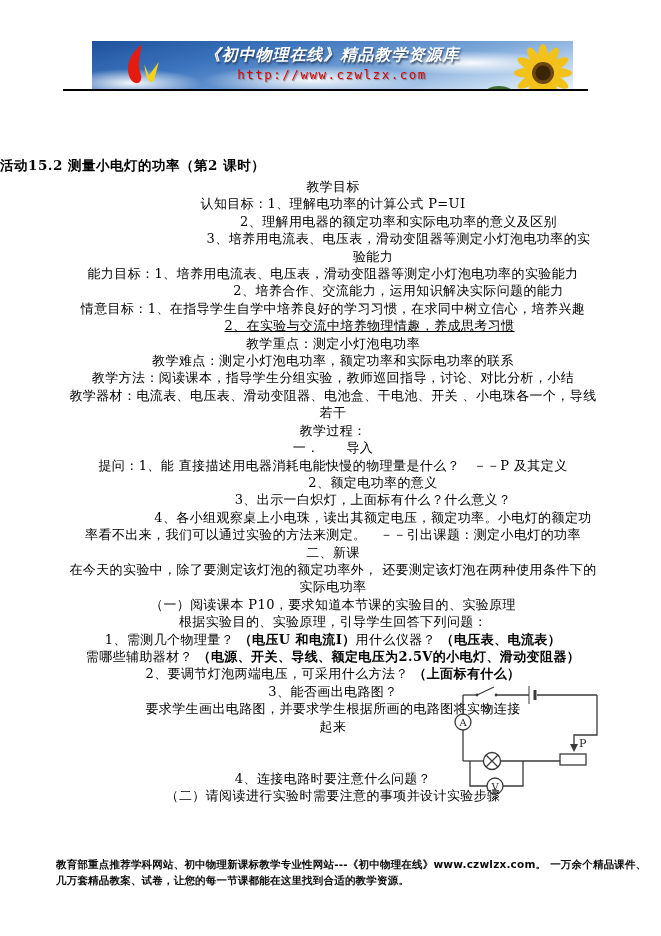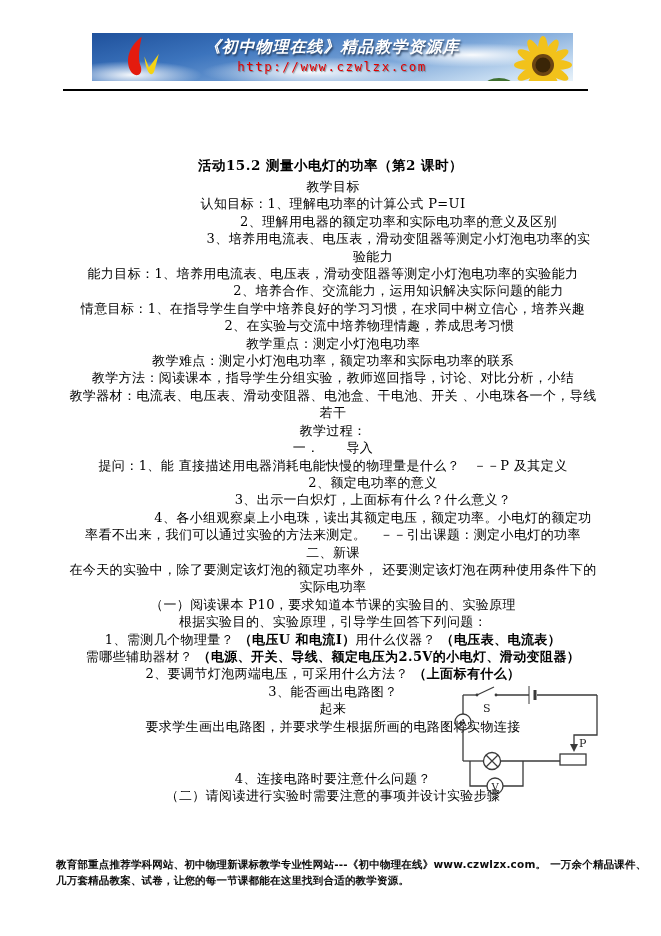--- a/index.html
+++ b/index.html
@@ -4,21 +4,21 @@
 <style>
   html,body{margin:0;padding:0;}
   body{
     width:661px;height:936px;position:relative;background:#ffffff;
     font-family:"DejaVu Serif", serif;color:#000;
   }
   .page{position:absolute;left:0;top:0;width:661px;height:936px;overflow:hidden;background:#fff;}
 
   
   .banner{
-    position:absolute;left:92px;top:33px;width:481px;height:48px;overflow:hidden;
+    position:absolute;left:92px;top:41px;width:481px;height:48px;overflow:hidden;
     background:linear-gradient(168deg,#1f519c 0%,#3c74bd 30%,#7fa9da 62%,#c9def2 88%,#e8f2fa 100%);
   }
   .cloud{position:absolute;background:radial-gradient(closest-side,rgba(255,255,255,.95),rgba(255,255,255,0));}
   .c1{left:110px;top:24px;width:220px;height:30px;}
   .c2{left:290px;top:10px;width:180px;height:24px;}
   .c3{left:-30px;top:28px;width:140px;height:28px;}
   .logo{position:absolute;left:20px;top:1px;width:54px;height:47px;}
   .banner-text{position:absolute;left:70px;top:4px;width:340px;text-align:center;}
   .site-title{
     color:#fff;font-weight:bold;font-style:italic;font-size:16px;letter-spacing:1px;
@@ -27,26 +27,26 @@
   .site-url{
     color:#e00000;font-weight:normal;font-family:"DejaVu Sans Mono",monospace;
     font-size:12.5px;letter-spacing:1.5px;margin-top:1px;
     text-shadow:1px 1px 1px rgba(70,70,70,.55);white-space:nowrap;
   }
   .sunflower{position:absolute;right:-8px;bottom:-12px;width:96px;height:66px;}
   .rule{position:absolute;left:63px;top:89px;width:525px;height:2px;background:#000;}
 
   
   .title{
-    position:absolute;left:0;top:157px;width:661px;text-align:center;
+    position:absolute;left:0;top:157px;width:661px;text-align:left;
     font-weight:bold;font-size:13.5px;letter-spacing:.5px;white-space:pre;
   }
   .doc{position:absolute;left:57px;top:178px;width:552px;font-size:13px;line-height:17.4px;letter-spacing:.4px;}
   .line{min-height:17.4px;white-space:pre;text-align:center;}
-  .ind-a{padding-left:73px;}
+  .ind-a{padding-left:73px;text-decoration:underline;}
   .ind-b{padding-left:80px;}
   .ind-c{padding-left:131px;}
   .b{font-weight:bold;}
 
   
   .circuit{position:absolute;left:447px;top:683px;width:160px;height:122px;}
   .circuit text{font-size:11px;fill:#222;font-family:"DejaVu Serif",serif;}
   .circuit text.meter{font-size:10px;}
 
   
@@ -129,22 +129,22 @@
     <div class="line">率看不出来，我们可以通过实验的方法来测定。　－－引出课题：测定小电灯的功率</div>
     <div class="line">二、新课</div>
     <div class="line">在今天的实验中，除了要测定该灯泡的额定功率外， 还要测定该灯泡在两种使用条件下的</div>
     <div class="line">实际电功率</div>
     <div class="line">（一）阅读课本 P10，要求知道本节课的实验目的、实验原理</div>
     <div class="line">根据实验目的、实验原理，引导学生回答下列问题：</div>
     <div class="line"><span>1、需测几个物理量？ </span><span class="b">（电压U 和电流I）</span><span>用什么仪器？ </span><span class="b">（电压表、电流表）</span></div>
     <div class="line"><span>需哪些辅助器材？ </span><span class="b">（电源、开关、导线、额定电压为2.5V的小电灯、滑动变阻器）</span></div>
     <div class="line"><span>2、要调节灯泡两端电压，可采用什么方法？ </span><span class="b">（上面标有什么）</span></div>
     <div class="line">3、能否画出电路图？</div>
+    <div class="line">要求学生画出电路图，并要求学生根据所画的电路图将实物连接</div>
     <div class="line">起来</div>
-    <div class="line">要求学生画出电路图，并要求学生根据所画的电路图将实物连接</div>
     <div class="line"></div>
     <div class="line"></div>
     <div class="line">4、连接电路时要注意什么问题？</div>
     <div class="line">（二）请阅读进行实验时需要注意的事项并设计实验步骤</div>
   </div>
 
   <svg class="circuit" viewBox="0 0 160 122">
     <g stroke="#3a3a3a" stroke-width="1.3" fill="none">
 
       <g>

